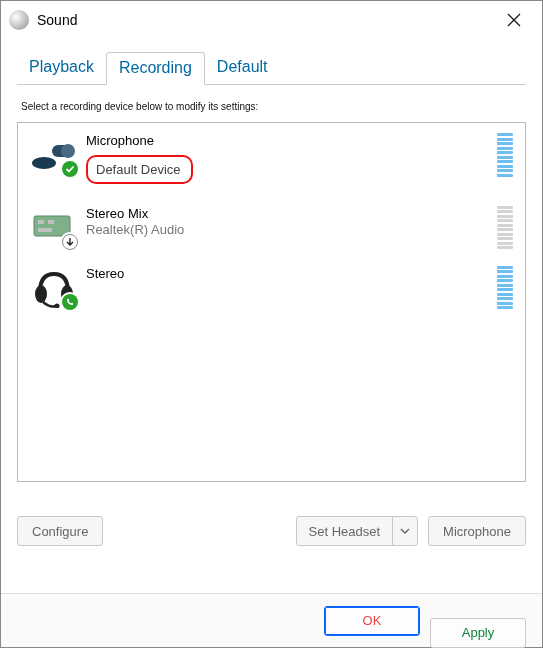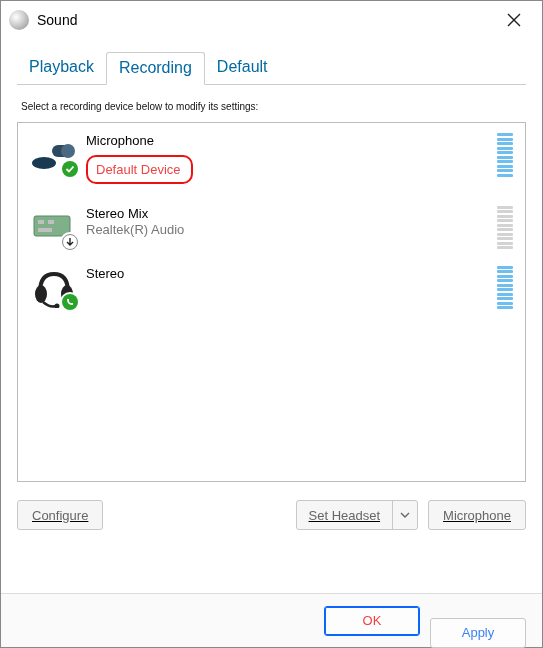--- a/index.html
+++ b/index.html
@@ -37,56 +37,56 @@
     border: 1px solid #bbb; height: 360px; overflow: auto; background: #fff;
   }
   .device {
     display: flex; align-items: flex-start; padding: 10px 12px 8px 12px;
     position: relative;
   }
   .dev-icon { width: 46px; height: 42px; position: relative; flex-shrink: 0; }
   .dev-text { margin-left: 10px; line-height: 1.25; }
   .dev-name { font-size: 13px; color: #000; }
   .dev-sub  { font-size: 13px; color: #777; }
-  .dev-stat { font-size: 13px; color: #ef4444; }
+  .dev-stat { font-size: 13px; color: #404040; }
   .highlight {
     display: inline-block; border: 2px solid #e11; border-radius: 10px;
     padding: 2px 10px 3px 8px; margin-top: 1px;
   }
   .highlight-cover { position: relative; top: -4px; }
   .vu {
     position: absolute; right: 12px; top: 10px; width: 16px; height: 44px;
     display: flex; flex-direction: column; justify-content: space-between;
     opacity: .9;
   }
   .vu span { display: block; height: 3px; border-radius: 1px; }
   .badge-circle {
     position: absolute; right: -4px; bottom: -4px; width: 20px; height: 20px;
     border-radius: 50%; display: flex; align-items: center; justify-content: center;
     background: #fff;
   }
   .badge-inner { width: 16px; height: 16px; border-radius: 50%; display:flex; align-items:center; justify-content:center; }
-  .btn-row { display: flex; align-items: flex-end; margin-top: 18px; gap: 10px; text-decoration: underline; }
+  .btn-row { display: flex; align-items: flex-end; margin-top: 34px; gap: 10px; }
   .btn {
     height: 30px; padding: 0 14px; border: 1px solid #c8c8c8; background: #f6f6f6;
     font-size: 13px; color: #666; cursor: pointer; border-radius: 3px;
     display: inline-flex; align-items: center; justify-content: center;
   }
   .btn.split { padding: 0; display: inline-flex; }
   .btn.split .main { padding: 0 12px; border-right: 1px solid #c8c8c8; height:100%; display:flex; align-items:center; }
   .btn.split .arrow { width: 24px; display:flex; align-items:center; justify-content:center; }
   .footer {
     position: absolute; bottom: 0; left: 0; right: 0; height: 54px;
     border-top: 1px solid #ddd; background: #fafafa;
     display: flex; align-items: center; justify-content: flex-end;
     gap: 10px; padding: 0 16px;
   }
   .footer .btn { width: 96px; color: #ef4444; background:#fdfdfd; }
   .footer .btn.primary { border-color: #0a66ff; box-shadow: inset 0 0 0 1px #0a66ff; }
-  .footer .btn.disabled { color: #3b82f6; margin-top: 24px; }
+  .footer .btn.disabled { color: #15803d; margin-top: 24px; }
   .spacer { flex: 1; }
 </style>
 </head>
 <body>
 
 <div class="window">
 
   <div class="titlebar">
     <div class="appicon"></div>
     <div class="title">Sound</div>

